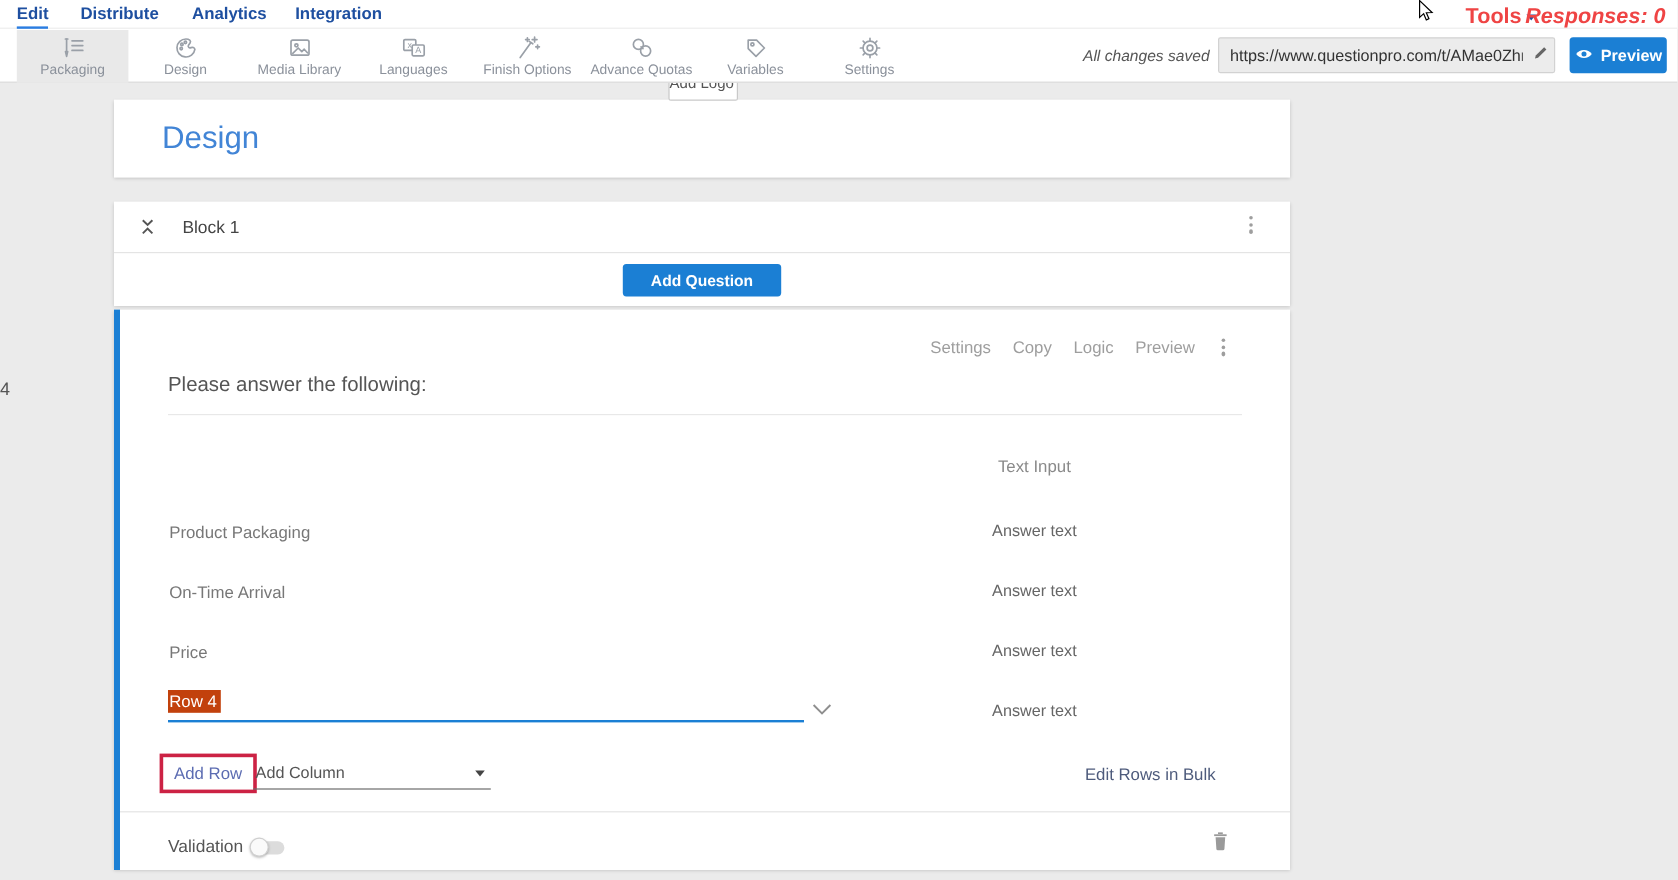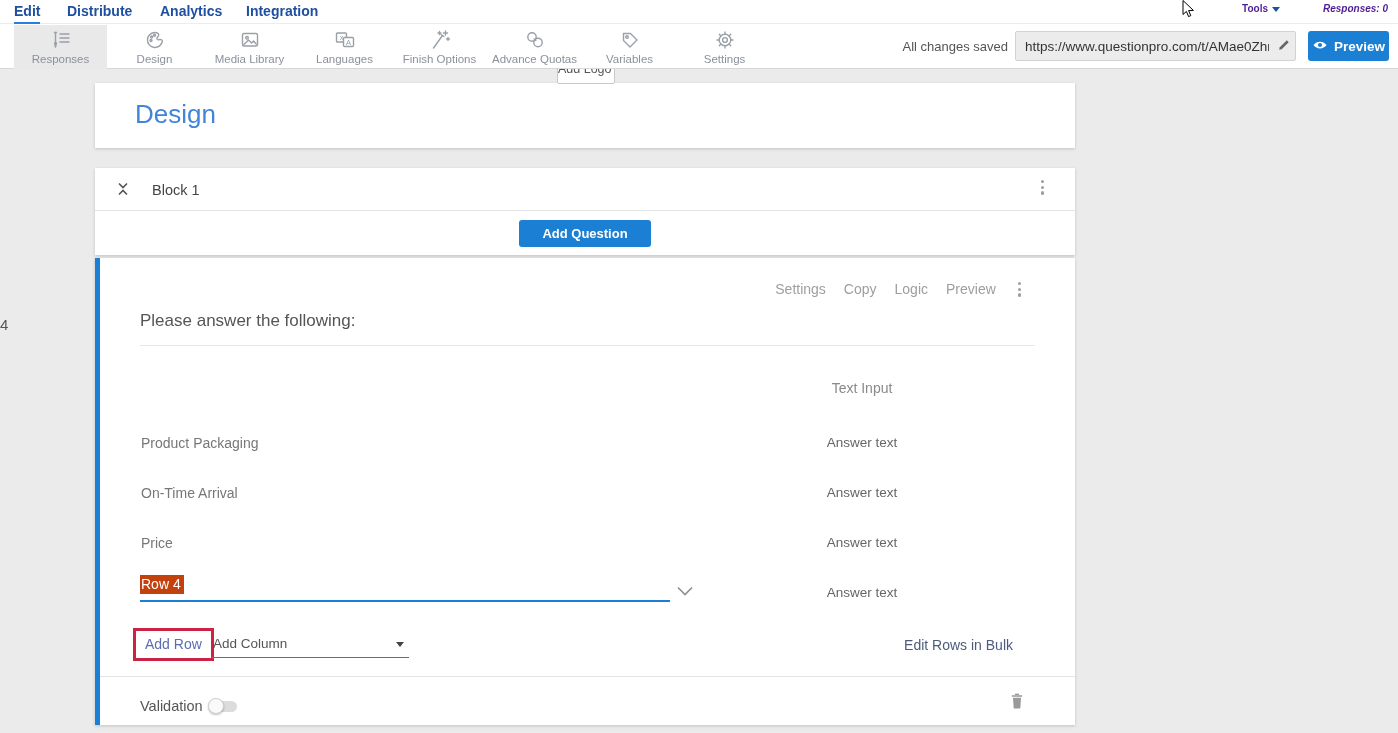--- a/index.html
+++ b/index.html
@@ -5,35 +5,35 @@
   * { margin:0; padding:0; box-sizing:border-box; }
   html,body { width:1398px; height:733px; overflow:hidden; }
   body { font-family:"Liberation Sans", sans-serif; background:#ebebeb; position:relative; }
 
   
   .header { position:absolute; left:0; top:0; width:1398px; height:69px; background:#fff; z-index:20; border-bottom:1px solid #d7d7d7; }
   .menubar { position:absolute; left:0; top:0; width:100%; height:24px; background:#fff; border-bottom:1px solid #ededed; }
   .menu-item { position:absolute; top:0; height:24px; line-height:22px; font-size:14px; font-weight:700; color:#1e4fa0; cursor:pointer; }
   .menu-item.active { border-bottom:2px solid #2a7de1; }
   .mi-0 { left:14px; } .mi-1 { left:67px; } .mi-2 { left:160px; } .mi-3 { left:246px; }
-  .menu-right { position:absolute; top:3px; font-size:10px; font-weight:700; color:#4c1d95; }
+  .menu-right { position:absolute; top:3px; font-size:18px; font-weight:700; color:#ef4444; }
   .tools { right:118px; }
   .tools .caret { display:inline-block; width:0; height:0; border-left:4px solid transparent; border-right:4px solid transparent; border-top:5px solid #1e4fa0; margin-left:4px; vertical-align:middle; }
   .responses { right:10px;font-style:italic; }
 
   
   .tabs { position:absolute; left:14px; top:25px; height:44px; display:flex; }
   .tab { width:95px; height:44px; display:flex; flex-direction:column; align-items:center; justify-content:center; gap:2px; cursor:pointer; }
   .tab:first-child { width:93px; }
   .tab.active { background:#e9e9e9; }
   .tab .ticon { height:22px; display:flex; align-items:center; }
   .tab .tlabel { font-size:11.5px; color:#8b919b; white-space:nowrap; }
   .ticon svg { stroke:#9aa0a8; fill:none; stroke-width:1.4; stroke-linecap:round; stroke-linejoin:round; }
 
-  .saved { position:absolute; left:893px; top:39px; width:115px; text-align:right; font-size:13px; color:#555; }
+  .saved { position:absolute; left:893px; top:39px; width:115px; text-align:right; font-size:13px; font-style:italic; color:#555; }
   .urlbox { position:absolute; left:1015px; top:31px; width:281px; height:30px; background:#ececec; border:1px solid #d2d2d2; border-radius:2px; display:flex; align-items:center; }
   .urlbox input { flex:1; border:none; background:transparent; font-family:"Liberation Sans",sans-serif; font-size:13.5px; color:#333; padding:0 4px 0 9px; outline:none; }
   .url-pencil { width:22px; text-align:center; cursor:pointer; }
   .preview-btn { position:absolute; left:1308px; top:31px; width:81px; height:30px; background:#1b7fd4; border:none; border-radius:3px; color:#fff; font-family:"Liberation Sans",sans-serif; font-size:13.5px; font-weight:700; display:flex; align-items:center; justify-content:center; gap:6px; cursor:pointer; }
 
   .addlogo { position:absolute; left:557px; top:58px; width:58px; height:26px; background:#fff; border:1px solid #c9c9c9; border-radius:2px; z-index:10; font-size:12.5px; color:#555; line-height:20px; cursor:pointer; }
 
   
   .card { position:absolute; left:95px; width:980px; background:#fff; box-shadow:0 1px 3px rgba(0,0,0,0.18); }
   .design-card { top:83px; height:65px; }
@@ -97,21 +97,21 @@
       <span class="ticon">
         <svg width="22" height="22" viewBox="0 0 22 22">
             <line x1="5.5" y1="3.5" x2="5.5" y2="14"></line>
             <path d="M4.6 14 L5.5 18 L6.4 14"></path>
             <line x1="4.5" y1="3.5" x2="6.5" y2="3.5"></line>
             <line x1="10" y1="5" x2="19" y2="5"></line>
             <line x1="10" y1="9" x2="19" y2="9"></line>
             <line x1="10" y1="13" x2="19" y2="13"></line>
           </svg>
       </span>
-      <span class="tlabel">Responses</span>
+      <span class="tlabel">Packaging</span>
     </div>
     <div class="tab">
       <span class="ticon">
         <svg width="22" height="22" viewBox="0 0 22 22">
             <path d="M11 3.5 a7.5 7.5 0 1 0 7.4 8.6 c-.3-1.6-2-1.9-3.2-1.4 c-1.6.7-3-.8-2-2.2 l1.2-1.6 C15.6 5 13.5 3.5 11 3.5 Z"></path>
             <circle cx="7.6" cy="8" r="1"></circle>
             <circle cx="10.5" cy="6.3" r="1"></circle>
             <circle cx="7" cy="11.5" r="1"></circle>
           </svg>
       </span>

